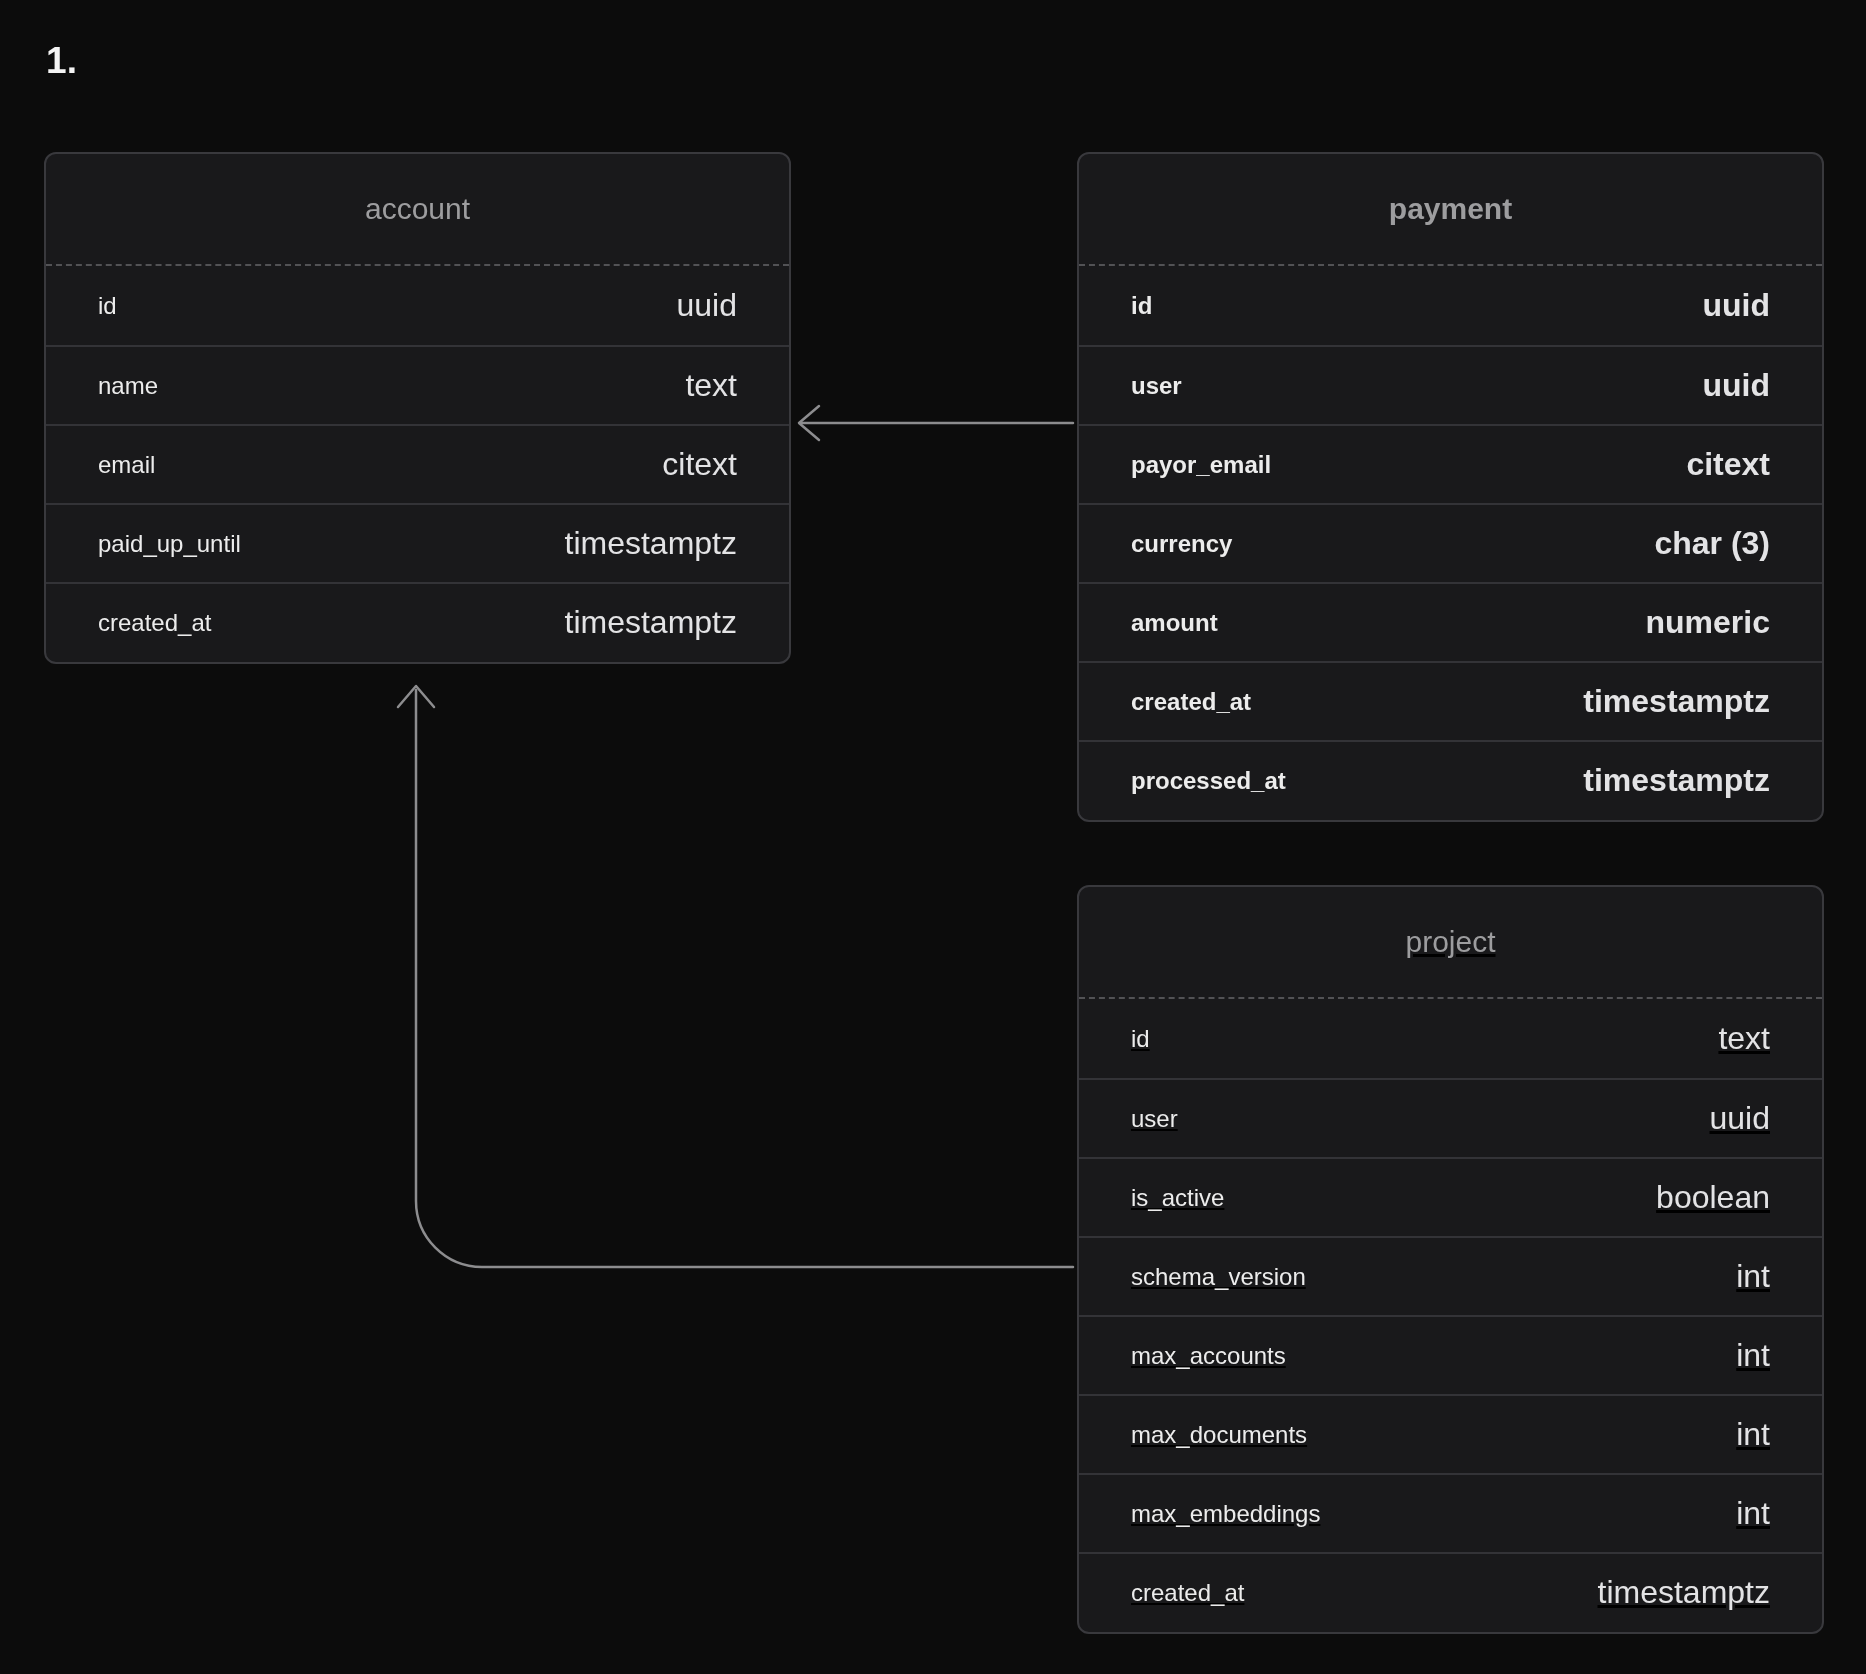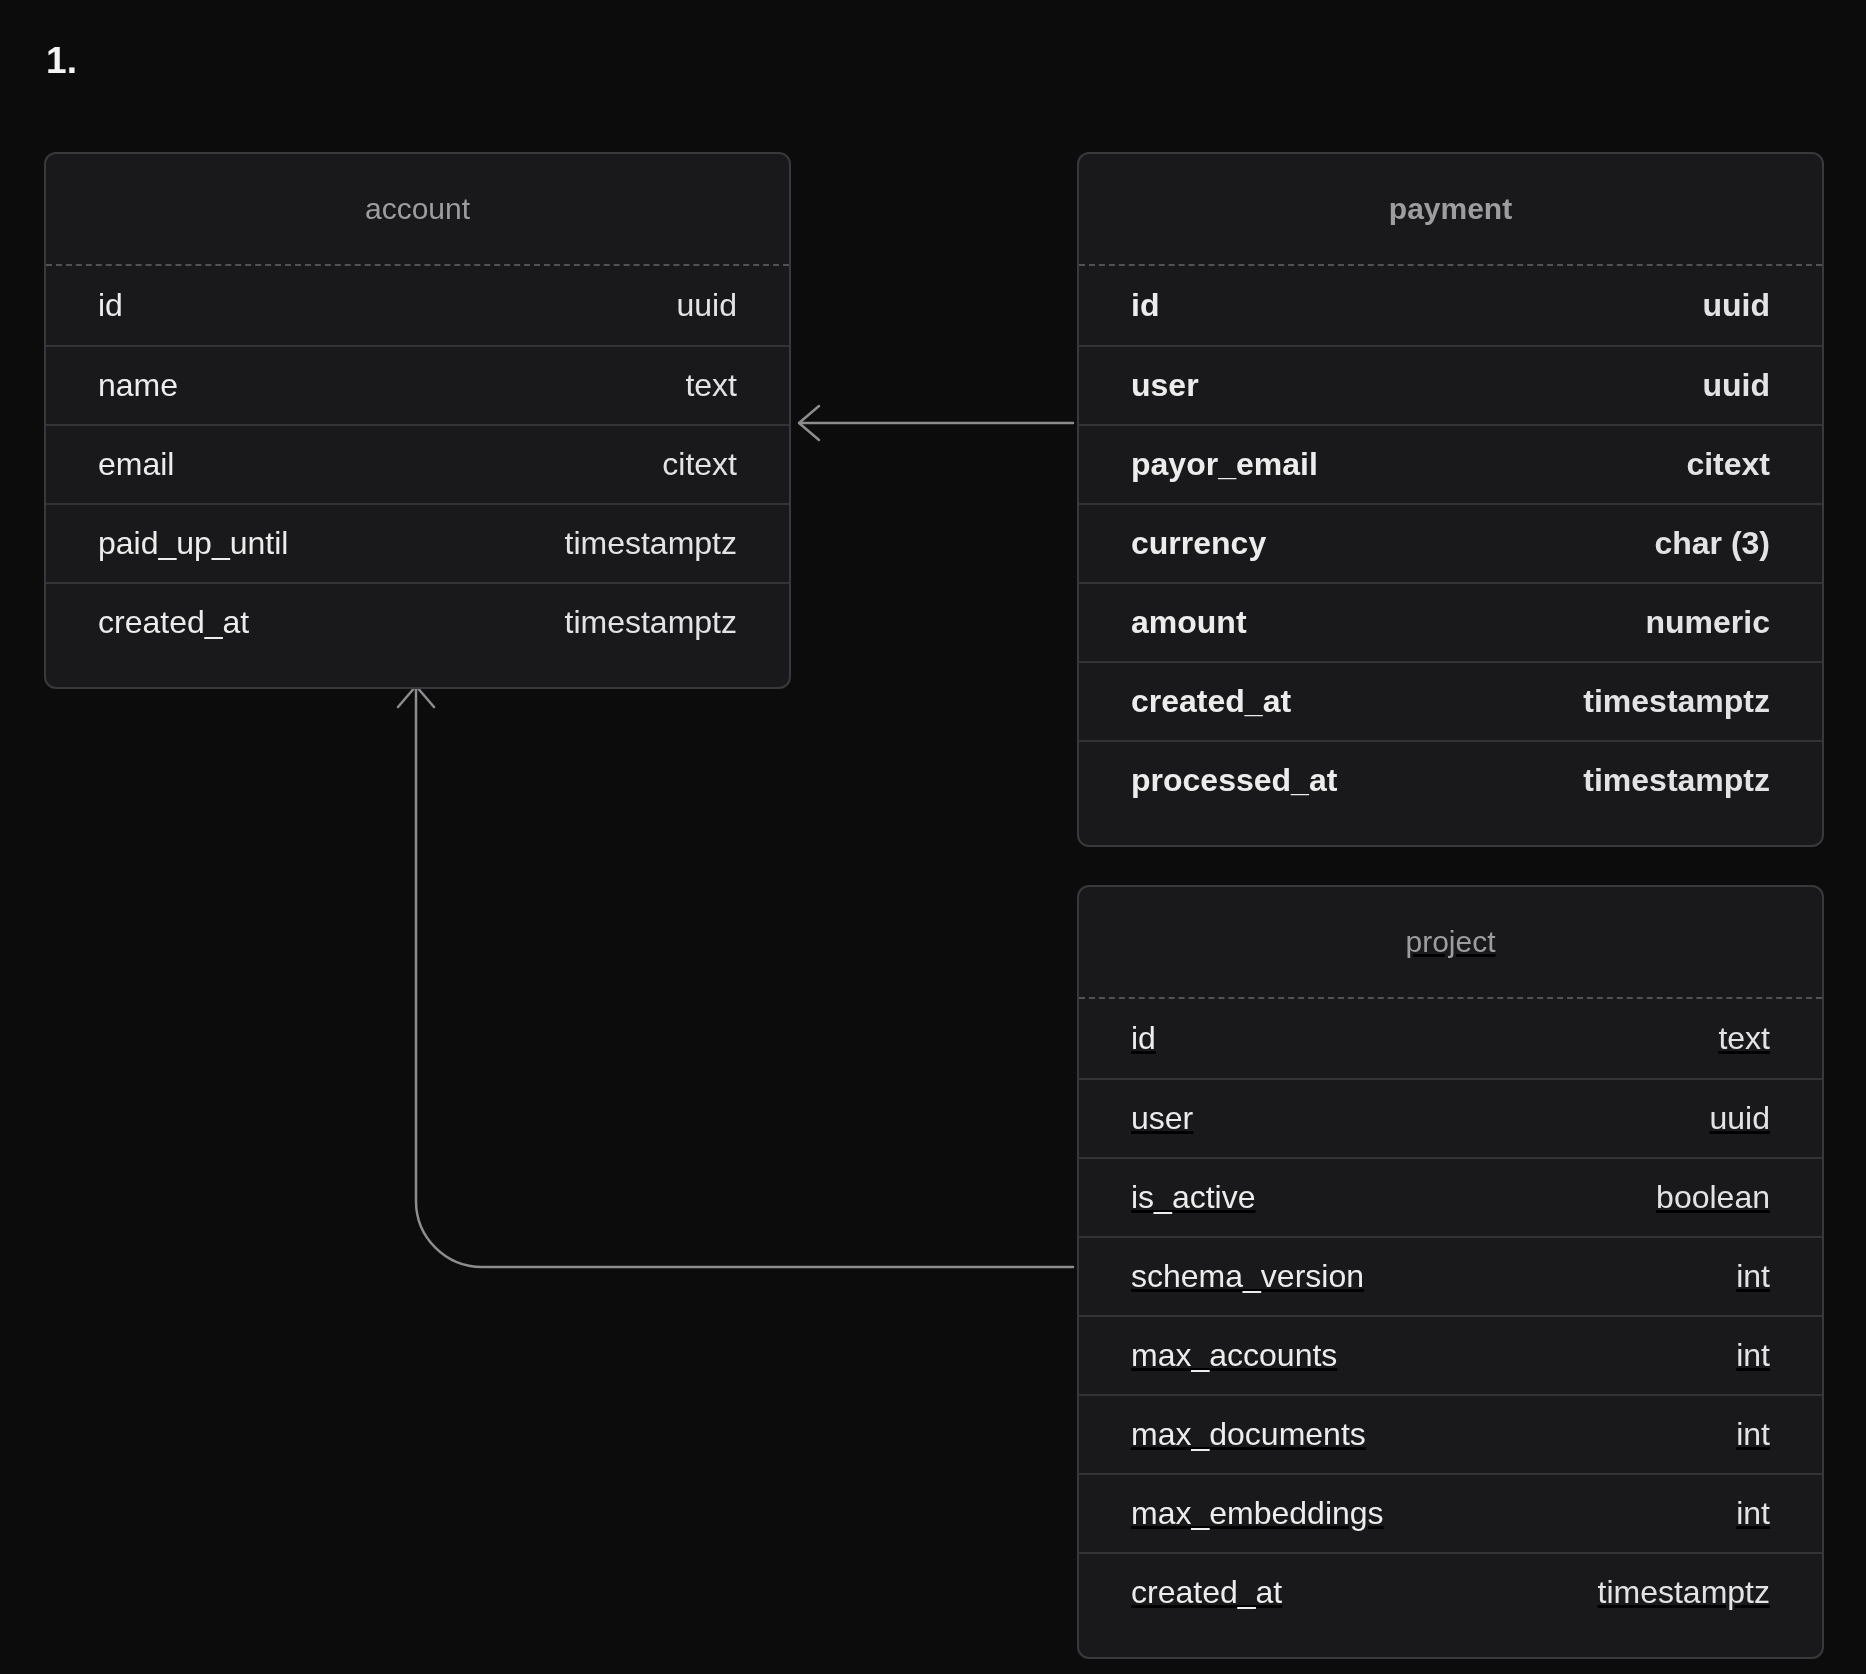--- a/index.html
+++ b/index.html
@@ -24,42 +24,42 @@
     display:flex;align-items:baseline;
     color:var(--title-text);font-size:37px;font-weight:600;letter-spacing:.2px;
   }
   .page-title .marker{margin-right:20px;}
 
   .table{
     position:absolute;width:747px;
     background:var(--table-bg);
     border:2px solid var(--table-border);
     border-radius:12px;
-    padding-bottom:26px;
+    padding-bottom:1px;
     overflow:hidden;
   }
   .table.account{left:44px;top:152px;}
   .table.payment{left:1077px;top:152px;font-weight:bold;}
   .table.project{left:1077px;top:885px;text-decoration:underline;}
 
   .thead{
     height:112px;
     display:flex;align-items:center;justify-content:center;
     color:var(--table-title-text);
     font-size:30px;
     border-bottom:2px dashed var(--dashed);
   }
   .trow{
     height:79px;
     display:flex;align-items:center;justify-content:space-between;
     padding:0 52px;
     border-top:2px solid var(--row-divider);
   }
   .trow:first-of-type{border-top:none;}
-  .fname{color:var(--field-text);font-size:32px;}
+  .fname{color:var(--field-text);font-size:24px;}
   .ftype{color:var(--type-text);font-size:32px;}
 
   .overlay{position:absolute;left:0;top:0;pointer-events:none;}
   .overlay path{
     fill:none;
     stroke:var(--arrow);
     stroke-width:2.5;
     stroke-linecap:round;
     stroke-linejoin:round;
   }

